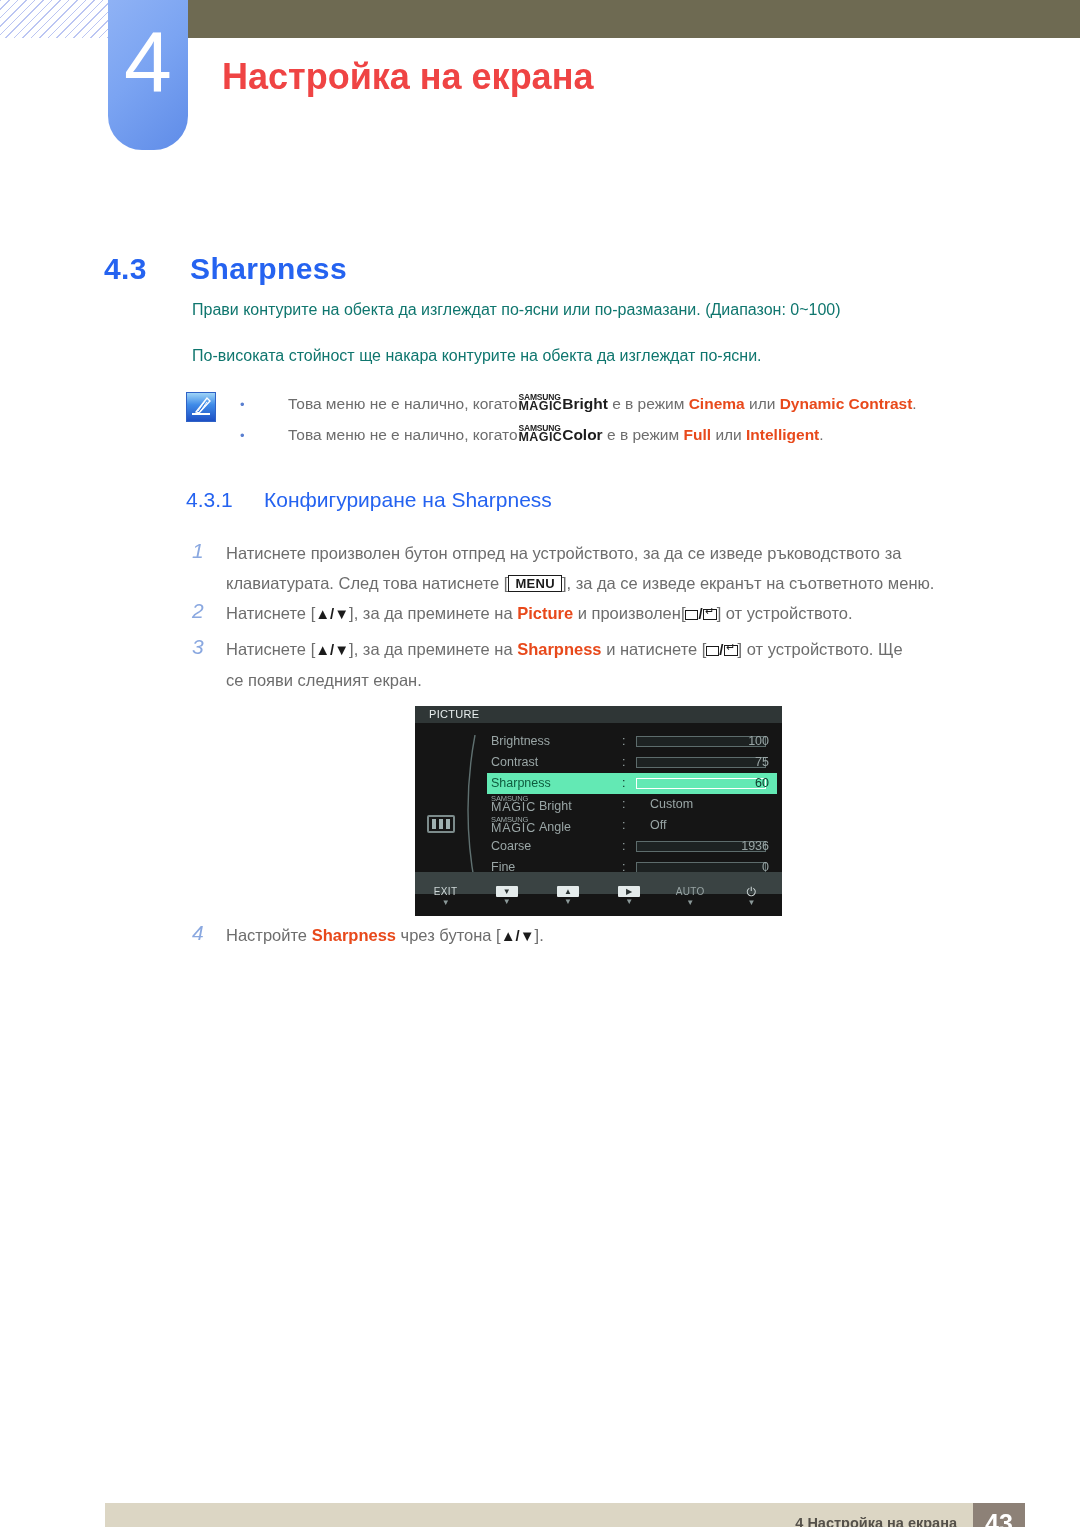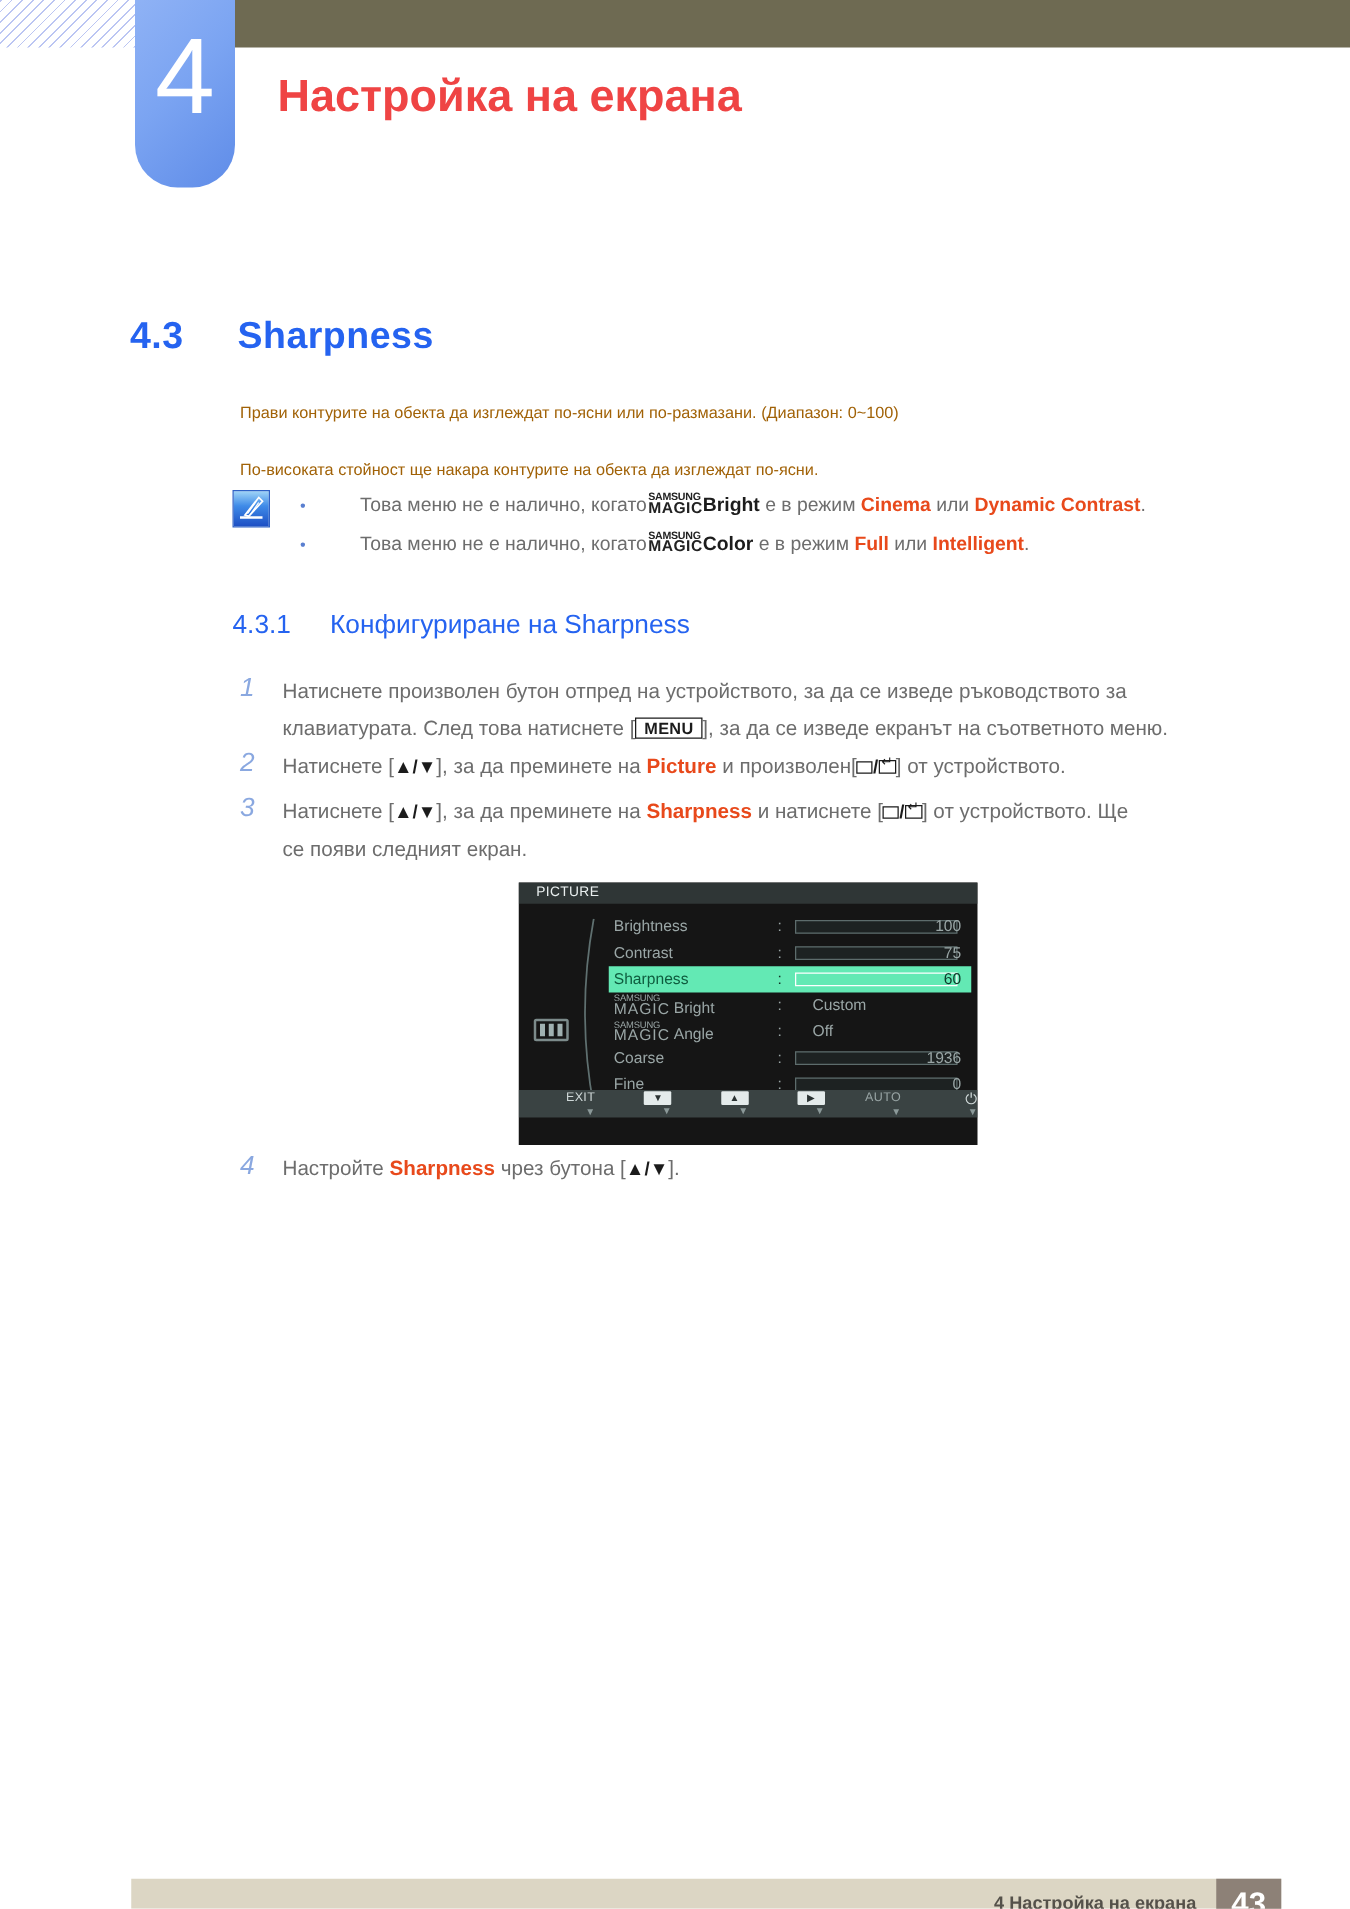--- a/index.html
+++ b/index.html
@@ -71,25 +71,24 @@
     font-size: 30px;
     font-weight: bold;
     letter-spacing: 0.4px;
   }
   #section-heading .num { display: inline-block; width: 86px; margin-top: 36px; }
 
   
   .body-text {
     position: absolute;
     left: 192px;
-    color: #a16207;
-    font-size: 13px;
+    color: #0f766e;
+    font-size: 16px;
     line-height: 24px;
     white-space: nowrap;
-    margin-top: 20px;
   }
   #desc-1 { top: 298px; }
   #desc-2 { top: 344px; }
 
   
   #note-icon {
     position: absolute;
     left: 186px; top: 392px;
     width: 30px; height: 30px;
     background: linear-gradient(180deg, #9fd4f7 0%, #3f8be8 42%, #1d4fc4 100%);
@@ -315,23 +314,23 @@
     left: 0; bottom: 0;
     width: 100%; height: 22px;
     background: #3a4343;
     display: flex;
   }
   .osd-btn {
     flex: 1;
     position: relative;
     display: flex;
     flex-direction: column;
-    align-items: flex-end;
+    align-items: center;
     justify-content: flex-start;
-    padding-top: 1px;
+    padding-top: 14px;
     box-sizing: border-box;
   }
   .osd-btn .cap {
     font-size: 10px;
     line-height: 12px;
     color: #cfd8d8;
     letter-spacing: 0.3px;
   }
   .osd-btn .cap.dim { color: #98a4a4; }
   .osd-btn .glyph-btn {

